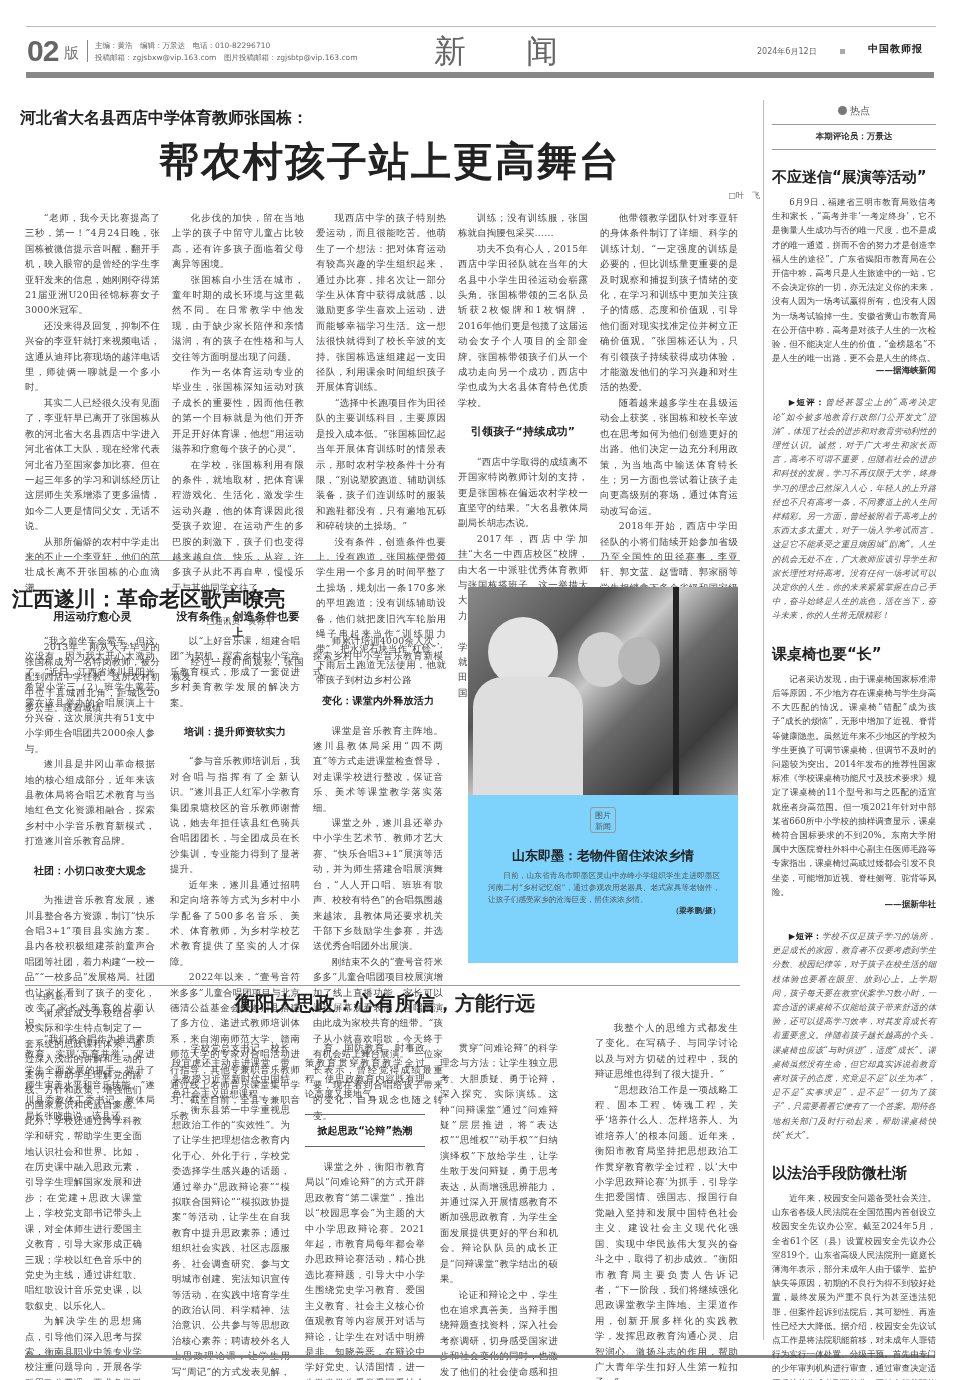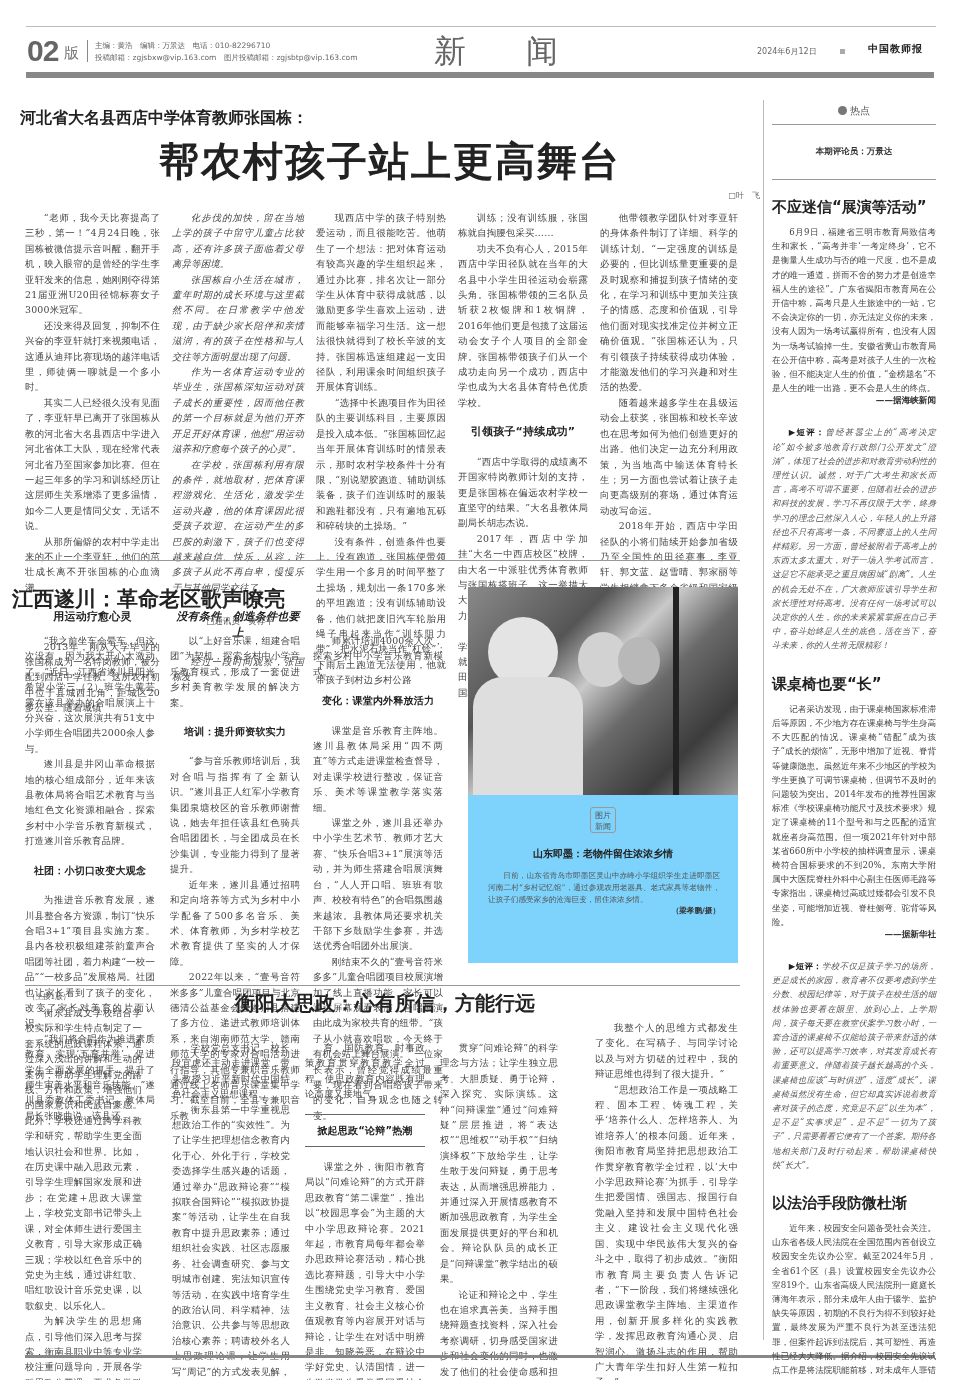--- a/index.html
+++ b/index.html
@@ -38,21 +38,21 @@
 <div class="abs" style="left:20px;top:190px;width:740px;text-align:right;font-size:8px;color:#666;">□叶　飞</div>
 
 <div class="col" style="left:25px;top:210px;width:135px;">
   <p>“老师，我今天比赛提高了三秒，第一！”4月24日晚，张国栋被微信提示音叫醒，翻开手机，映入眼帘的是曾经的学生李亚轩发来的信息，她刚刚夺得第21届亚洲U20田径锦标赛女子3000米冠军。</p>
   <p>还没来得及回复，抑制不住兴奋的李亚轩就打来视频电话，这通从迪拜比赛现场的越洋电话里，师徒俩一聊就是一个多小时。</p>
   <p>其实二人已经很久没有见面了，李亚轩早已离开了张国栋从教的河北省大名县西店中学进入河北省体工大队，现在经常代表河北省乃至国家参加比赛。但在一起三年多的学习和训练经历让这层师生关系增添了更多温情，如今二人更是情同父女，无话不说。</p>
   <p>从那所偏僻的农村中学走出来的不止一个李亚轩，他们的茁壮成长离不开张国栋的心血滴灌。</p>
   <div class="sub" style="font-size:11px;">用运动疗愈心灵</div>
   <p>2013年，刚从大学毕业的张国栋成为一名特岗教师，被分配到西店中学任教。这所农村初中位于县城西北角，距城区20多公里。随着城镇</p>
 </div>
-<div class="col" style="left:172px;top:210px;width:132px;font-style:italic;">
+<div class="col" style="left:172px;top:210px;width:132px;">
   <p>化步伐的加快，留在当地上学的孩子中留守儿童占比较高，还有许多孩子面临着父母离异等困境。</p>
   <p>张国栋自小生活在城市，童年时期的成长环境与这里截然不同。在日常教学中他发现，由于缺少家长陪伴和亲情滋润，有的孩子在性格和与人交往等方面明显出现了问题。</p>
   <p>作为一名体育运动专业的毕业生，张国栋深知运动对孩子成长的重要性，因而他任教的第一个目标就是为他们开齐开足开好体育课，他想“用运动滋养和疗愈每个孩子的心灵”。</p>
   <p>在学校，张国栋利用有限的条件，就地取材，把体育课程游戏化、生活化，激发学生运动兴趣，他的体育课因此很受孩子欢迎。在运动产生的多巴胺的刺激下，孩子们也变得越来越自信、快乐，从容，许多孩子从此不再自卑，慢慢乐于与其他同学交往了。</p>
   <div class="sub" style="font-size:11px;">没有条件，创造条件也要上</div>
   <p>经过一段时间观察，张国栋发</p>
 </div>
 <div class="col" style="left:316px;top:210px;width:130px;">
   <p>现西店中学的孩子特别热爱运动，而且很能吃苦。他萌生了一个想法：把对体育运动有较高兴趣的学生组织起来，通过办比赛，排名次让一部分学生从体育中获得成就感，以激励更多学生喜欢上运动，进而能够幸福学习生活。这一想法很快就得到了校长辛波的支持。张国栋迅速组建起一支田径队，利用课余时间组织孩子开展体育训练。</p>
   <p>“选择中长跑项目作为田径队的主要训练科目，主要原因是投入成本低。”张国栋回忆起当年开展体育训练时的情景表示，那时农村学校条件十分有限，“别说塑胶跑道、辅助训练装备，孩子们连训练时的服装和跑鞋都没有，只有遍地瓦砾和碎砖块的土操场。”</p>
@@ -103,21 +103,21 @@
   <div style="position:absolute;left:5px;top:90px;width:110px;height:118px;background:#dedede;border-radius:30px 30px 0 0;"></div>
   <div style="position:absolute;left:110px;top:45px;width:50px;height:55px;border-radius:50%;background:#d2d2d2;"></div>
   <div style="position:absolute;left:150px;top:50px;width:42px;height:48px;border-radius:50%;background:#b8b8b8;"></div>
   <div style="position:absolute;left:205px;top:0;width:6px;height:208px;background:#222;"></div>
 </div>
 <div class="abs" style="left:468px;top:795px;width:270px;height:168px;background:#7dd3fc;">
   <div style="position:absolute;left:122px;top:12px;width:26px;height:26px;border:1px solid #999;border-radius:3px;font-family:'DejaVu Sans',sans-serif;font-size:8px;line-height:11px;text-align:center;color:#555;padding-top:2px;box-sizing:border-box;">
     <div>图片</div>
     <div>新闻</div>
   </div>
-  <div style="position:absolute;left:0;top:52px;width:270px;text-align:center;font-family:'DejaVu Sans',sans-serif;font-weight:bold;font-size:10px;color:#222;">山东即墨：老物件留住浓浓乡情</div>
+  <div style="position:absolute;left:0;top:52px;width:270px;text-align:center;font-family:'DejaVu Sans',sans-serif;font-weight:bold;font-size:13px;color:#222;">山东即墨：老物件留住浓浓乡情</div>
   <div style="position:absolute;left:20px;top:75px;width:232px;font-size:7.6px;line-height:12px;color:#555;text-indent:2em;text-align:justify;">日前，山东省青岛市即墨区灵山中赤峰小学组织学生走进即墨区河南二村“乡村记忆馆”，通过参观农用老器具、老式家具等老物件，让孩子们感受家乡的沧海巨变，留住浓浓乡情。</div>
   <div style="position:absolute;right:18px;top:111px;font-size:7.6px;color:#333;font-weight:bold;">（梁孝鹏/摄）</div>
 </div>
 <div class="rule" style="left:25px;top:985px;width:715px;height:1px;"></div>
 
 <div class="abs" style="left:28px;top:992px;font-size:7.5px;color:#555;">（上接1版）</div>
 <div class="abs" style="left:175px;top:990px;width:420px;text-align:center;font-family:'DejaVu Sans',sans-serif;font-weight:bold;font-size:20px;color:#222;">衡阳大思政：心有所信，方能行远</div>
 <div class="col" style="left:25px;top:1005px;width:117px;">
   <p>衡东县成文学校结合学校实际和学生特点制定了一套系统的思政课程体系，通过深入浅出的讲解和生动的案例，帮助学生理解党的路线、方针和政策，增强他们的国家意识和民族自豪感。此外，学校还通过跨学科教学和研究，帮助学生更全面地认识社会和世界。比如，在历史课中融入思政元素，引导学生理解国家发展和进步；在党建+思政大课堂上，学校党支部书记带头上课，对全体师生进行爱国主义教育，引导大家形成正确三观；学校以红色音乐中的党史为主线，通过讲红歌、唱红歌设计音乐党史课，以歌叙史、以乐化人。</p>
   <p>为解决学生的思想痛点，引导他们深入思考与探索，衡南县职业中等专业学校注重问题导向，开展各学科思政公开课，要求各学科教师创新课堂教学方式，找准育人角度，把讲台搬进社会，创设情境引发学生情感共鸣。比如，思政学科教师设计“振兴知来”党史专题展，展示嘉兴红船、《共产党宣言》、入党誓词等图片材料，让学生讲述其背后的人物故事和自己的理想；语文教师胡紅英在课堂引入歌曲、诗歌等元素引领学生体悟历史情境等，提升育人实效。此外，</p>
@@ -143,21 +143,21 @@
   <p>“思想政治工作是一项战略工程、固本工程、铸魂工程，关乎‘培养什么人、怎样培养人、为谁培养人’的根本问题。近年来，衡阳市教育局坚持把思想政治工作贯穿教育教学全过程，以‘大中小学思政辩论赛’为抓手，引导学生把爱国情、强国志、报国行自觉融入坚持和发展中国特色社会主义、建设社会主义现代化强国、实现中华民族伟大复兴的奋斗之中，取得了初步成效。”衡阳市教育局主要负责人告诉记者，“下一阶段，我们将继续强化思政课堂教学主阵地、主渠道作用，创新开展多样化的实践教学，发挥思政教育沟通心灵、启智润心、激扬斗志的作用，帮助广大青年学生扣好人生第一粒扣子。”</p>
 
 </div>
 <div class="abs" style="left:25px;top:1355px;width:910px;height:3px;background:#888;"></div>
 
 <div class="abs" style="left:763px;top:100px;width:1px;height:1240px;background:#bbb;"></div>
 <div class="abs" style="left:772px;top:104px;width:164px;">
   <div style="text-align:center;font-family:'DejaVu Sans',sans-serif;font-size:10px;color:#555;">
     <span style="display:inline-block;width:9px;height:9px;border-radius:50%;background:#777;vertical-align:-1px;margin-right:3px;"></span><span>热点</span>
   </div>
-  <div style="margin-top:6px;border-top:1px solid #999;border-bottom:1px solid #999;padding:21px 0;text-align:center;font-family:'DejaVu Sans',sans-serif;font-weight:bold;font-size:8.5px;color:#333;">本期评论员：万景达</div>
+  <div style="margin-top:6px;border-top:1px solid #999;border-bottom:1px solid #999;padding:6px 0;text-align:center;font-family:'DejaVu Sans',sans-serif;font-weight:bold;font-size:8.5px;color:#333;">本期评论员：万景达</div>
 
   <div style="margin-top:18px;">
     <div class="shead">不应迷信“展演等活动”</div>
     <div class="side">
         <p>6月9日，福建省三明市教育局致信考生和家长，“高考并非‘一考定终身’，它不是衡量人生成功与否的唯一尺度，也不是成才的唯一通道，拼而不舍的努力才是创造幸福人生的途径”。广东省揭阳市教育局在公开信中称，高考只是人生旅途中的一站，它不会决定你的一切，亦无法定义你的未来，没有人因为一场考试赢得所有，也没有人因为一场考试输掉一生。安徽省黄山市教育局在公开信中称，高考是对孩子人生的一次检验，但不能决定人生的价值，“金榜题名”不是人生的唯一出路，更不会是人生的终点。</p>
       </div>
     <div class="src">——据海峡新闻</div>
     <div class="cmt"><b>▶</b><b>短评：</b><span>曾经甚嚣尘上的“高考决定论”如今被多地教育行政部门公开发文“澄清”，体现了社会的进步和对教育劳动利性的理性认识。诚然，对于广大考生和家长而言，高考不可谓不重要，但随着社会的进步和科技的发展，学习不再仅限于大学，终身学习的理念已然深入人心，年轻人的上升路径也不只有高考一条，不同赛道上的人生同样精彩。另一方面，曾经被附着于高考上的东西太多太重大，对于一场入学考试而言，这是它不能承受之重且病困城“剧离”。人生的机会无处不在，广大教师应该引导学生和家长理性对待高考。没有任何一场考试可以决定你的人生，你的未来紧紧掌握在自己手中，奋斗始终是人生的底色，活在当下，奋斗未来，你的人生将无限精彩！</span></div>
   </div>
 

